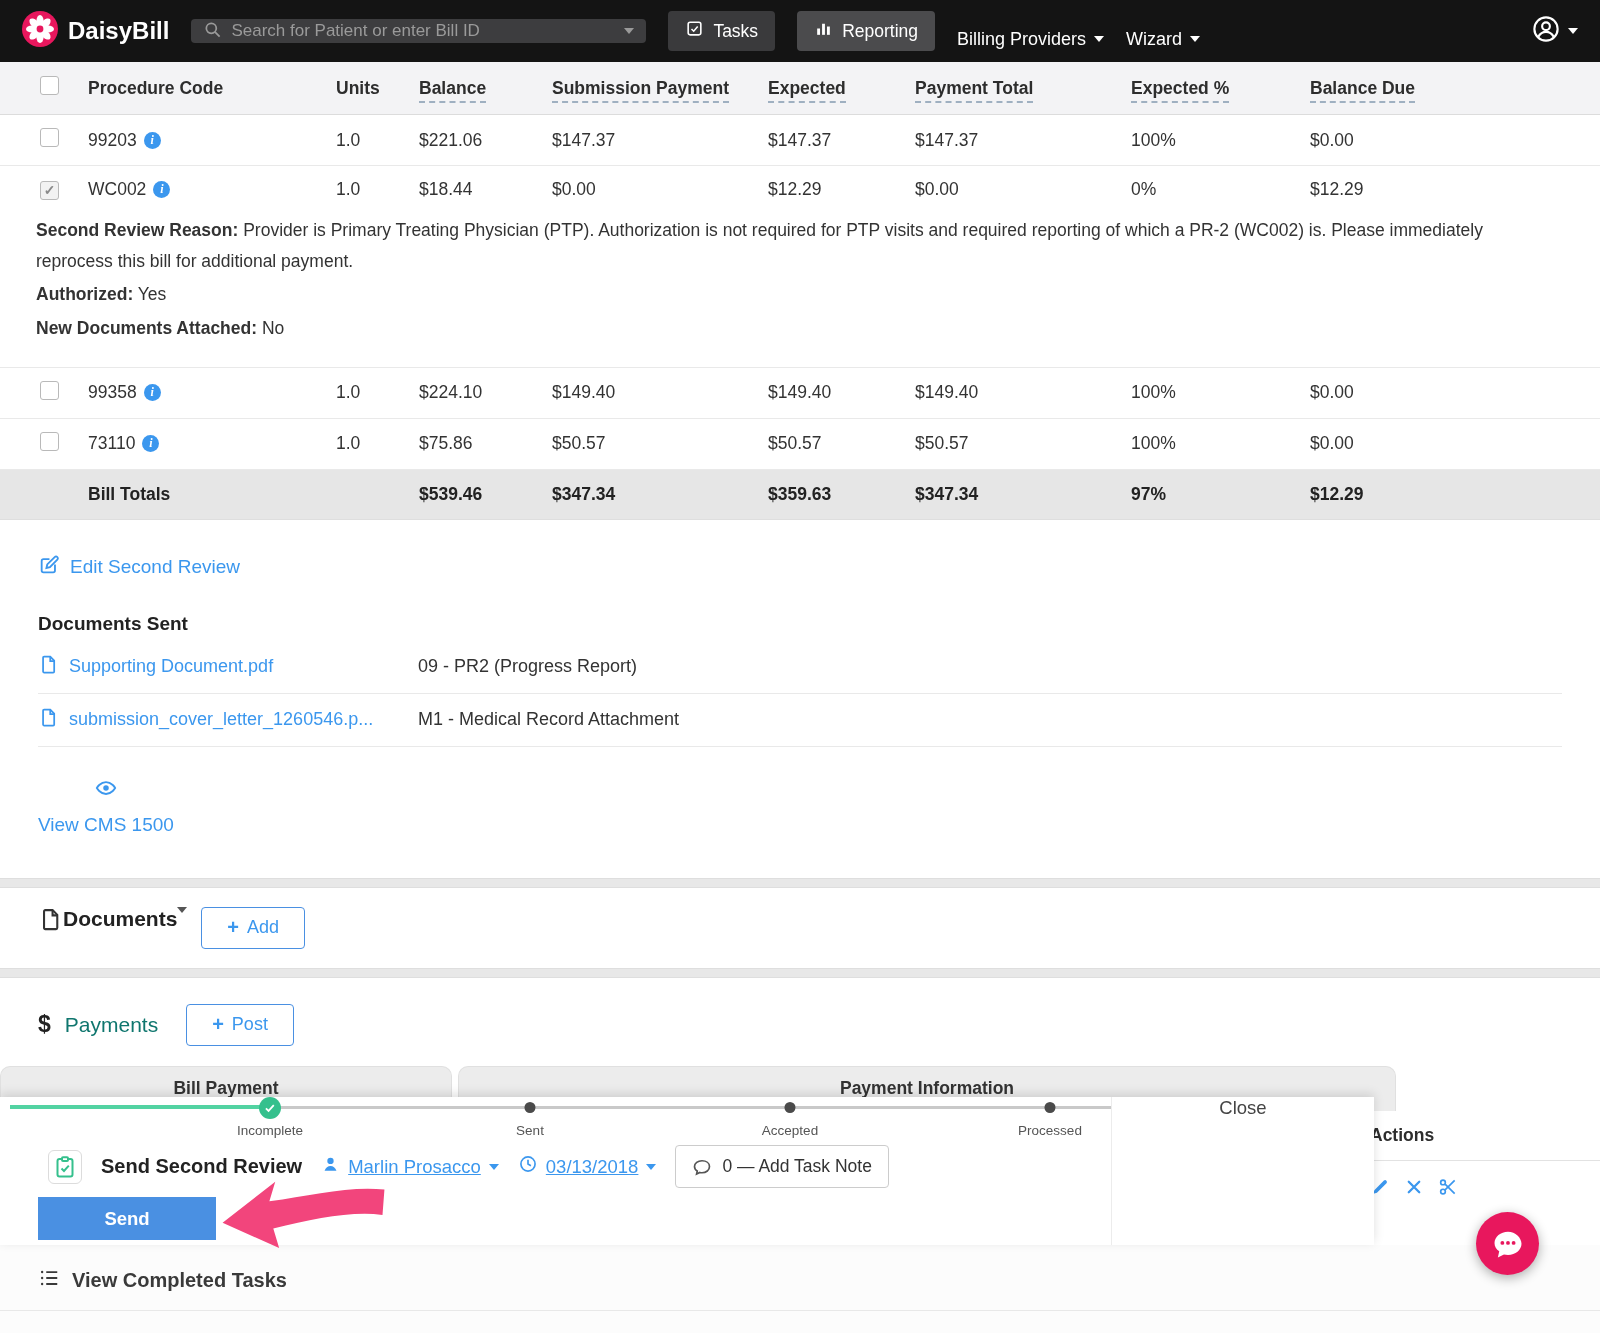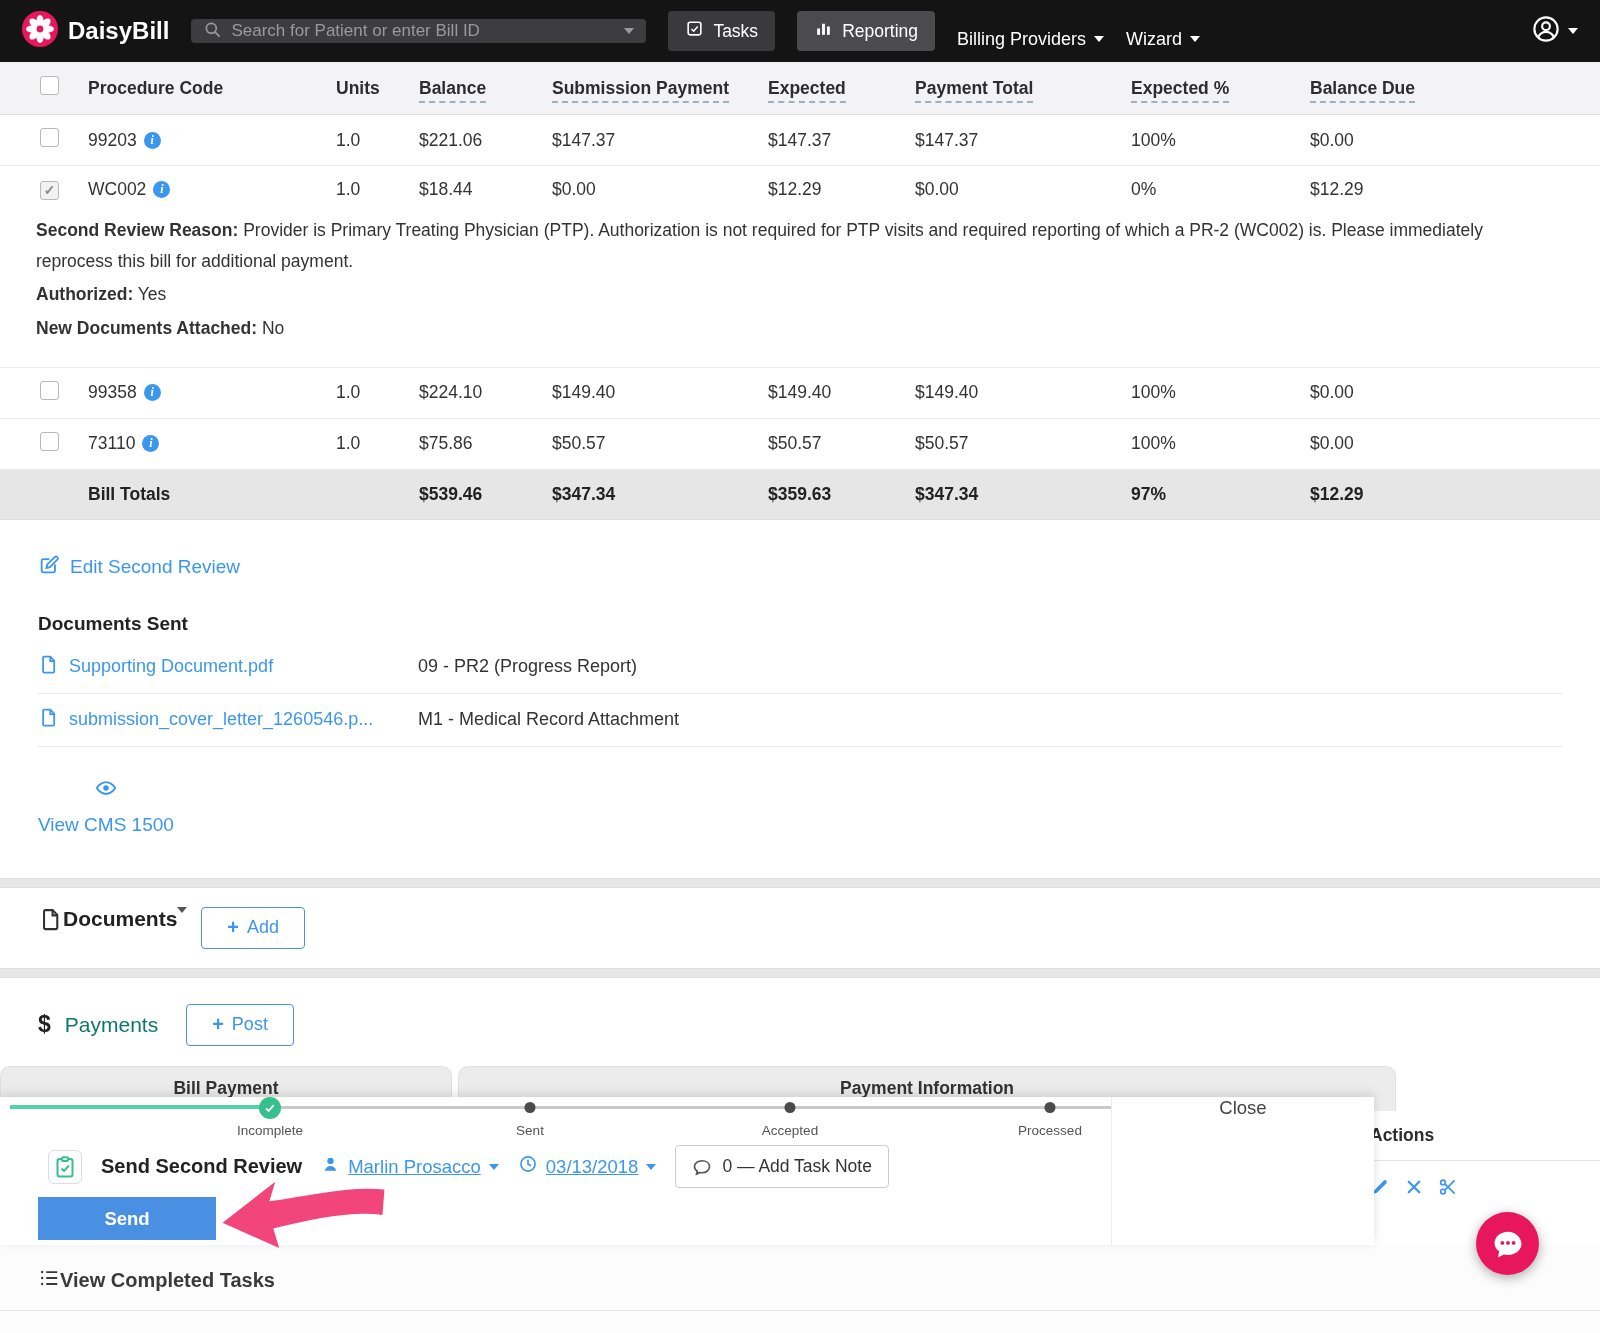--- a/index.html
+++ b/index.html
@@ -86,21 +86,21 @@
   .task-title { font-size:20px; font-weight:bold; color:#222; }
   .task-link { color:#3b97ee; font-size:18.5px; display:flex; align-items:center; gap:8px; cursor:pointer; }
   .task-link .lbl { text-decoration:underline; }
   .note-btn { display:inline-flex; align-items:center; gap:10px; border:1px solid #ccc; border-radius:4px; background:#fff; padding:10px 16px; font-size:17.5px; color:#333; }
   .send-btn { position:absolute; left:38px; top:100px; width:178px; height:43px; background:#4a90e2; color:#fff; border:none; border-radius:0; font-size:18.5px; font-weight:bold; }
   .drawer-right { position:absolute; right:0; top:0; width:263px; height:100%; border-left:1px solid #ececec; display:flex; align-items:flex-start; justify-content:center; background:#fff; }
   .close-label { font-size:18.5px; color:#444; cursor:pointer; }
 
   
   .page-footer { position:absolute; left:0; top:1245px; width:1600px; height:88px; background:#fcfcfc; z-index:15; }
-  .footer-row { display:flex; align-items:center; padding:22px 0 16px 38px; border-bottom:1px solid #e8e8e8; color:#3a3a3a; font-size:20px; font-weight:bold; cursor:pointer; }
+  .footer-row { display:flex; align-items:center; gap:12px; padding:22px 0 16px 38px; border-bottom:1px solid #e8e8e8; color:#3a3a3a; font-size:20px; font-weight:bold; cursor:pointer; }
 
   
   .fab { position:absolute; left:1476px; top:1212px; width:63px; height:63px; border-radius:50%; background:#e8175d; display:flex; align-items:center; justify-content:center; box-shadow:0 3px 12px rgba(0,0,0,0.32); z-index:60; cursor:pointer; }
   .arrow-anno { position:absolute; left:214px; top:1172px; z-index:70; pointer-events:none; }
 </style>
 </head>
 <body>
 
 <nav class="navbar">
   <div class="brand">

